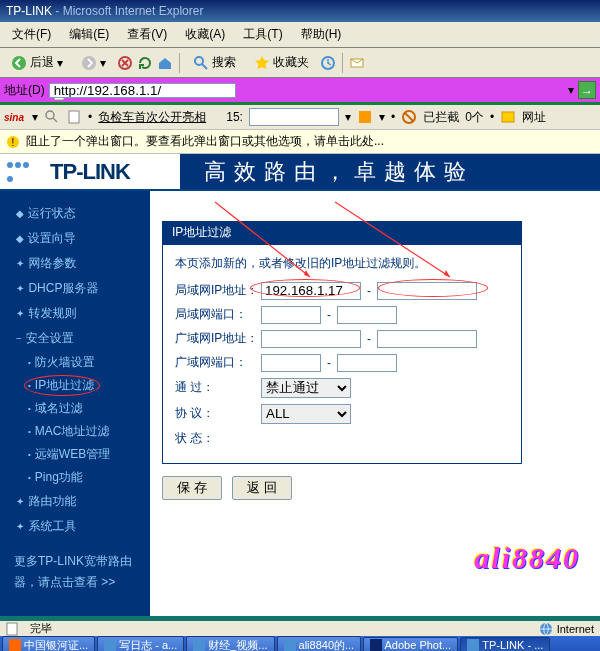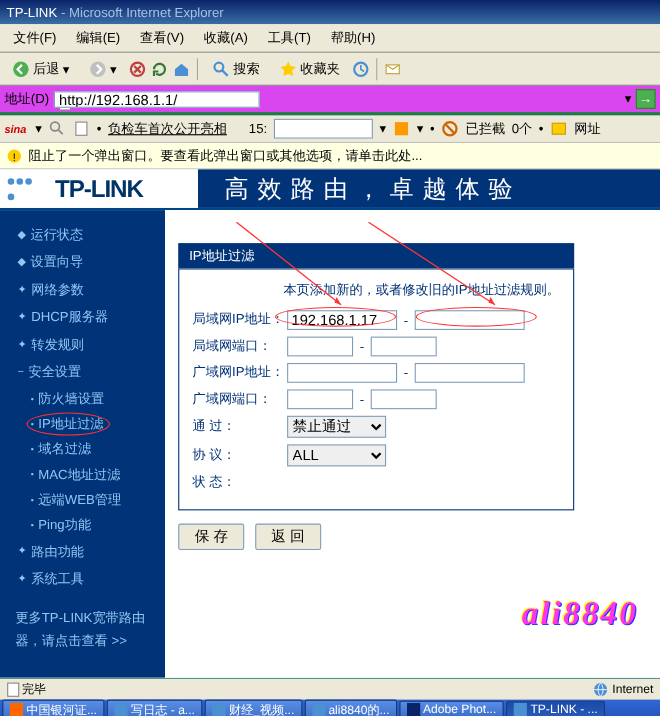--- a/index.html
+++ b/index.html
@@ -44,36 +44,36 @@
 .sb-sub { padding: 3px 10px 3px 28px; cursor: pointer; display: flex; align-items: center; gap: 4px; font-size: 12px; }
 .sb-sub .bullet { color: #8ec8f6; font-size: 8px; }
 .sb-active { position: relative; }
 .sb-active::after { content: ""; position: absolute; left: 24px; right: 50px; top: 1px; bottom: 1px; border: 1px solid #ff3333; border-radius: 50%; }
 .sb-more { padding: 12px 14px; color: #8ec8f6; line-height: 1.8; }
 
 .main { flex: 1; background: #fff; position: relative; padding: 30px 0 0 0; }
 .panel { margin: 0 12px; }
 .panel-title { background: #003377; color: #fff; padding: 3px 10px; font-size: 12px; width: 360px; }
 .panel-body { border: 1px solid #003377; padding: 10px 12px; background: #fff; width: 360px; }
-.panel-desc { color: #003377; margin-bottom: 10px; text-align: right; }
+.panel-desc { color: #003377; margin-bottom: 10px; }
 .form-row { display: flex; align-items: center; margin: 6px 0; color: #003377; }
 .form-row label { width: 86px; text-align: left; }
 .form-row input[type="text"] { width: 100px; height: 18px; border: 1px solid #7f9db9; padding: 0 3px; }
 .form-row .dash { margin: 0 6px; color: #003377; }
 .form-row select { width: 90px; height: 20px; border: 1px solid #7f9db9; }
 .btn-row { margin: 12px 0 0 12px; width: 360px; }
 .btn-row button { border: 1px solid #7f9db9; background: #ece9d8; padding: 2px 14px; margin-right: 6px; border-radius: 2px; }
 .circle-anno { position: absolute; border: 1.5px solid #ff3333; border-radius: 50%; pointer-events: none; }
 
 .watermark { position: absolute; right: 20px; top: 350px; font-size: 30px; font-weight: bold; font-style: italic; color: #ff33ee; text-shadow: 1px 1px 0 #3333ff, -1px -1px 0 #ffff00; letter-spacing: 2px; font-family: "Comic Sans MS", cursive; }
 
 .arrow-svg { position: absolute; pointer-events: none; }
 
 
-.statusbar { background: #ece9d8; border-top: 1px solid #0f766e; height: 20px; display: flex; align-items: center; padding: 0 6px; font-size: 11px; }
+.statusbar { background: #ece9d8; border-top: 5px solid #0f766e; height: 20px; display: flex; align-items: center; padding: 0 6px; gap: 10px; font-size: 11px; }
 .statusbar .spacer { flex: 1; }
 .statusbar .zone { display: flex; align-items: center; gap: 4px; }
 
 
 .taskbar { background: linear-gradient(#3168d5, #2254b8); height: 18px; display: flex; align-items: center; padding: 0 2px; gap: 2px; }
 .task-btn { background: linear-gradient(#5a8ee6, #3a6ec8); border: 1px solid #1a3a7a; color: #fff; font-size: 11px; padding: 1px 6px; border-radius: 2px; display: flex; align-items: center; gap: 3px; white-space: nowrap; overflow: hidden; max-width: 95px; }
 .task-btn.active { background: linear-gradient(#1a4aa8, #2a5ab8); }
 .task-ico { width: 12px; height: 12px; display: inline-block; }
 
 svg { display: block; }

